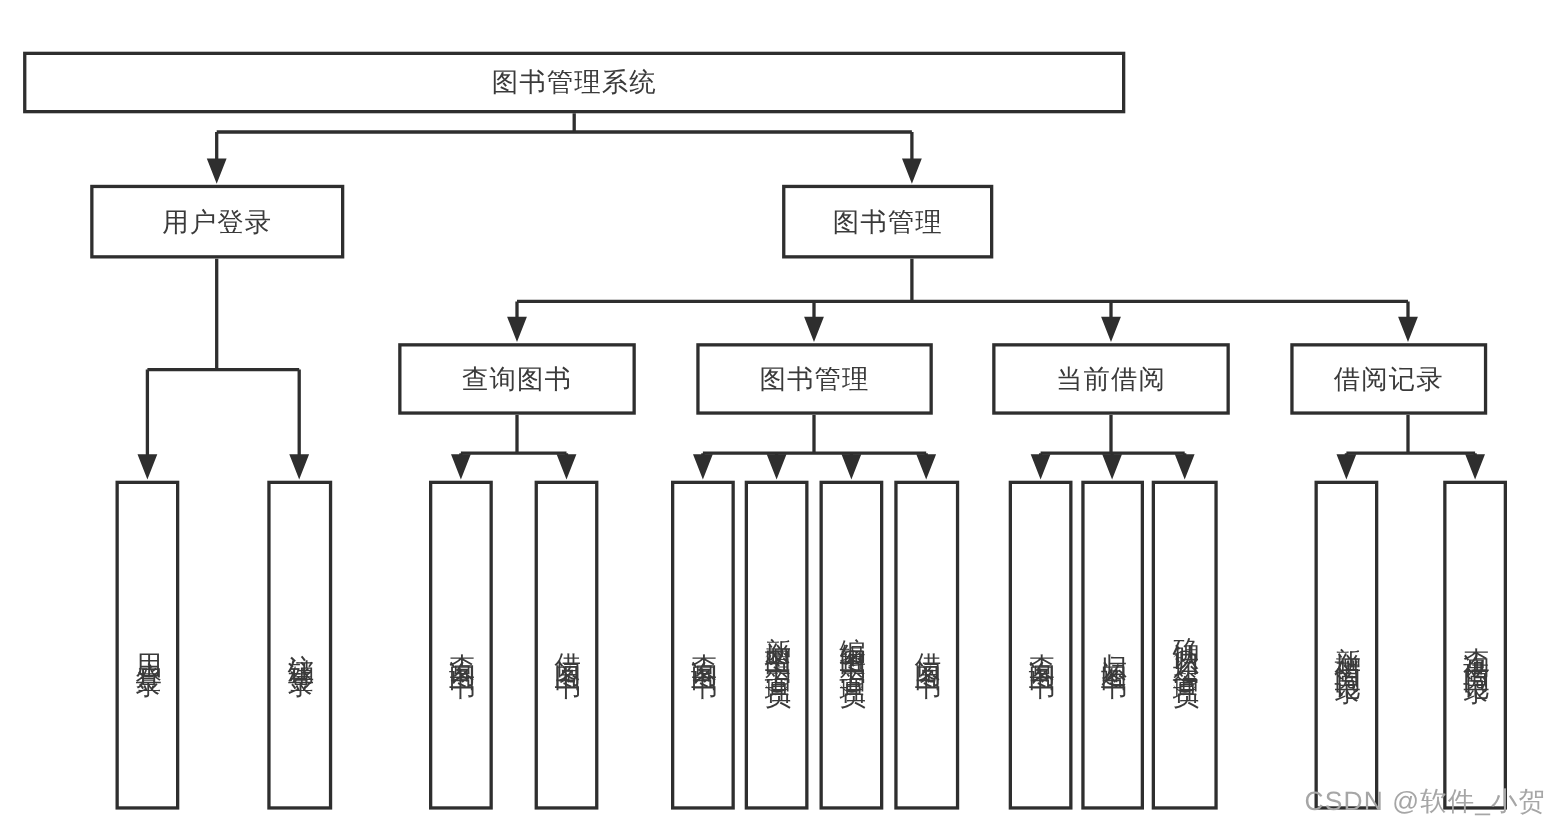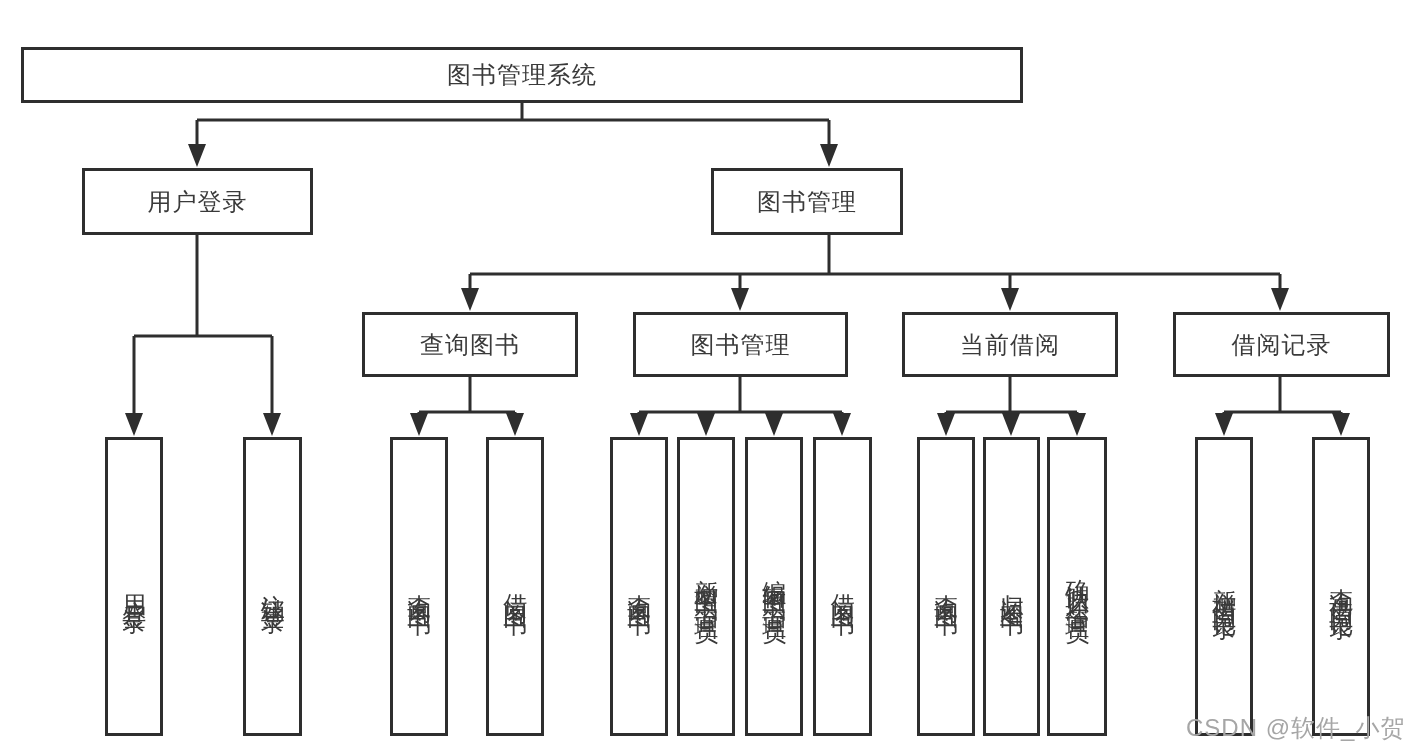--- a/index.html
+++ b/index.html
@@ -97,21 +97,21 @@
   </svg>
 
   <div class="node" style="left:21px;top:13px;width:1002px;height:56px;margin-top:34px;">图书管理系统</div>
 
   <div class="node" style="left:82px;top:168px;width:231px;height:67px;">用户登录</div>
   <div class="node" style="left:711px;top:168px;width:192px;height:67px;">图书管理</div>
 
   <div class="node" style="left:362px;top:312px;width:216px;height:65px;">查询图书</div>
   <div class="node" style="left:633px;top:312px;width:215px;height:65px;">图书管理</div>
   <div class="node" style="left:902px;top:312px;width:216px;height:65px;font-family:Liberation Serif, serif;">当前借阅</div>
-  <div class="node" style="left:1173px;top:312px;width:217px;height:65px;">借阅记录</div>
+  <div class="node" style="left:1173px;top:312px;width:179px;height:65px;">借阅记录</div>
 
   <div class="vnode" style="left:105px;top:437px;width:58px;height:299px;">用户登录</div>
   <div class="vnode" style="left:243px;top:437px;width:59px;height:299px;">注销登录</div>
 
   <div class="vnode" style="left:390px;top:437px;width:58px;height:299px;">查询图书</div>
   <div class="vnode" style="left:486px;top:437px;width:58px;height:299px;">借阅图书</div>
 
   <div class="vnode" style="left:610px;top:437px;width:58px;height:299px;">查询图书</div>
   <div class="vnode" style="left:677px;top:437px;width:58px;height:299px;">新增图书（管理员）</div>
   <div class="vnode" style="left:745px;top:437px;width:58px;height:299px;">编辑图书（管理员）</div>

